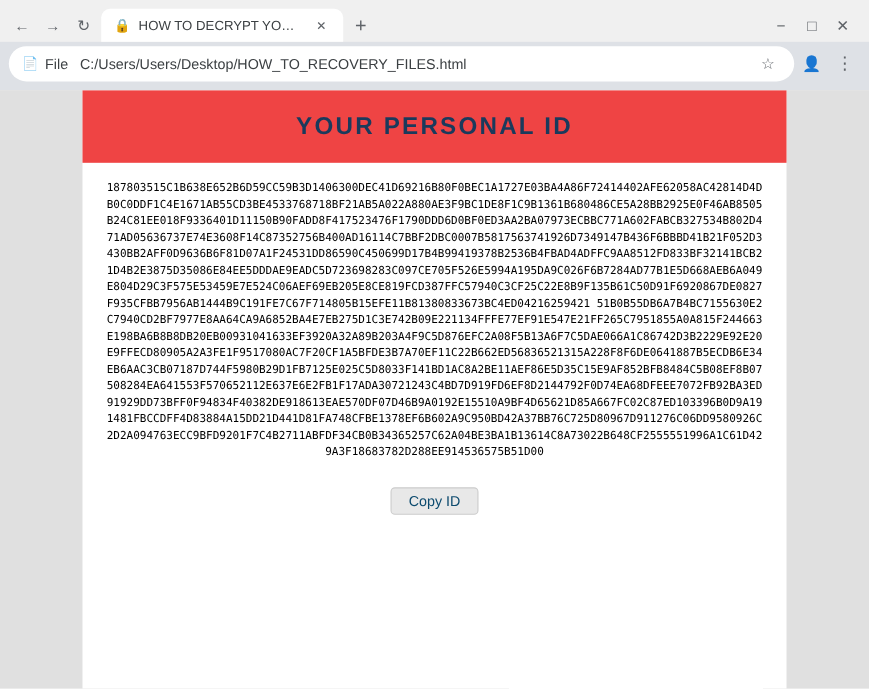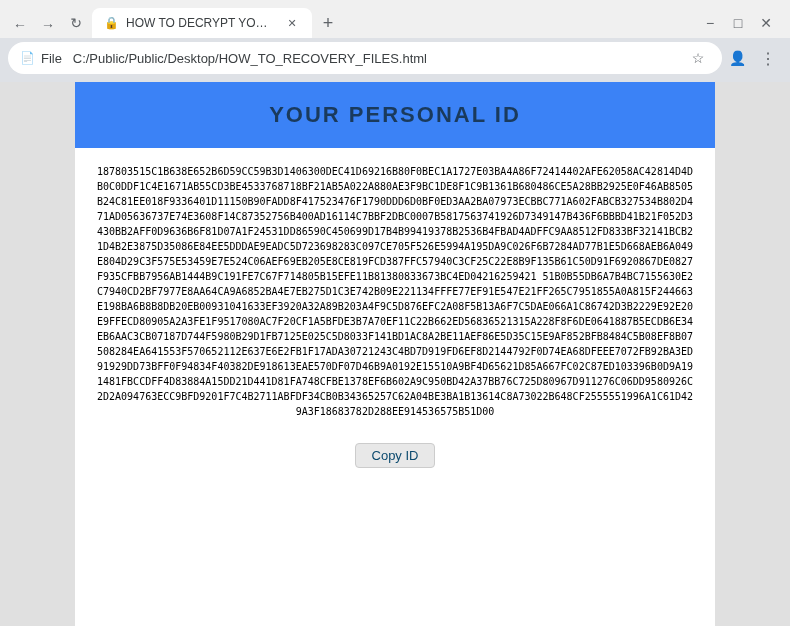--- a/index.html
+++ b/index.html
@@ -184,21 +184,21 @@
 
     .page-inner {
       max-width: 640px;
       margin: 0 auto;
       background: #fff;
       min-height: 100%;
       padding-bottom: 20px;
     }
 
     .page-header {
-      background: #3b82f6;
+      background: #ef4444;
       padding: 20px;
       text-align: center;
     }
 
     .page-header-title {
       color: #1a3a5c;
       font-size: 22px;
       font-weight: bold;
       letter-spacing: 2px;
     }
@@ -258,21 +258,21 @@
     <div class="window-controls">
       <button class="win-btn">−</button>
       <button class="win-btn">□</button>
       <button class="win-btn close">✕</button>
     </div>
   </div>
 
   <div class="address-bar-row">
     <div class="address-bar">
       <span class="address-bar-icon">📄</span>
-      <span class="address-text">File&nbsp;&nbsp;&nbsp;<span>C:/Public/Public/Desktop/HOW_TO_RECOVERY_FILES.html</span></span>
+      <span class="address-text">File&nbsp;&nbsp;&nbsp;<span>C:/Users/Users/Desktop/HOW_TO_RECOVERY_FILES.html</span></span>
       <div class="address-actions">
         <button class="address-action-btn">☆</button>
       </div>
     </div>
     <button class="address-action-btn">👤</button>
     <button class="menu-btn">⋮</button>
   </div>
 </div>
 
 <div class="page-content">

